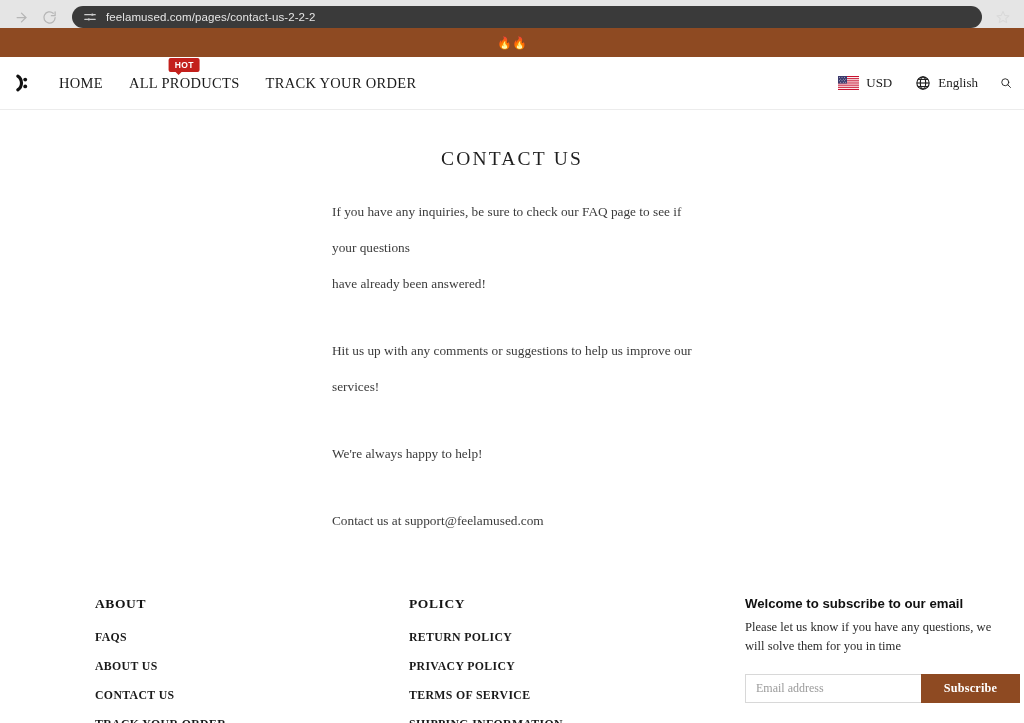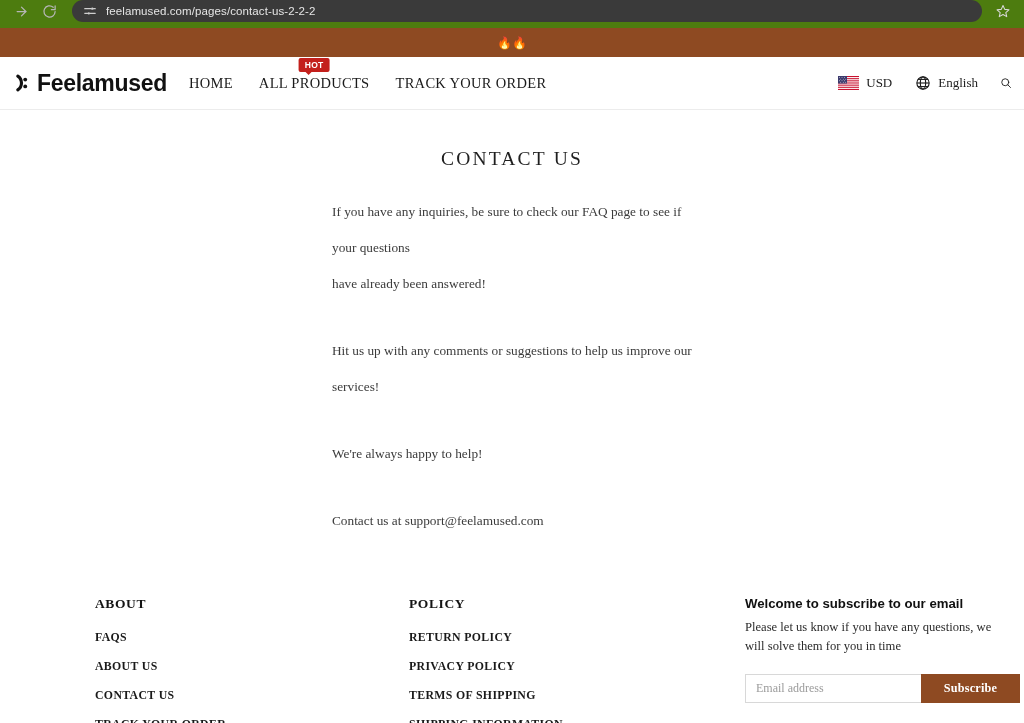--- a/index.html
+++ b/index.html
@@ -11,23 +11,23 @@
     height: 723px;
     overflow: hidden;
     background: #ffffff;
     font-family: "Liberation Serif", serif;
     -webkit-font-smoothing: antialiased;
   }
 
   
   .browser-bar {
     height: 28px;
-    background: #4d7c0f;
-    display: flex;
-    align-items: flex-start;
+    background: #e5e5e5;
+    display: flex;
+    align-items: flex-end;
     padding: 0 10px;
     box-sizing: border-box;
   }
   .chrome-btn {
     width: 22px;
     height: 22px;
     display: flex;
     align-items: center;
     justify-content: center;
     color: #b6b6b6;
@@ -344,21 +344,20 @@
 
 <div class="site-header">
   <div class="logo">
     <svg class="logo-mark" viewBox="0 0 24 24">
       <g transform="rotate(-90 12 12)">
         <path d="M4.5 8.5 A9 9 0 0 0 19.5 8.5" fill="none" stroke="#111" stroke-width="3.4" stroke-linecap="round"></path>
         <circle cx="8.3" cy="16.6" r="2.1" fill="#111"></circle>
         <circle cx="15.7" cy="16.6" r="2.1" fill="#111"></circle>
       </g>
     </svg>
-    <span class="logo-text">Feelamused</span>
   </div>
 
   <div class="main-nav">
     <div class="nav-item">
       <span>HOME</span>
     </div>
     <div class="nav-item">
       <span class="hot-badge">HOT</span>
       <span>ALL PRODUCTS</span>
     </div>
@@ -438,21 +437,21 @@
       <span class="flink">FAQS</span>
       <span class="flink">ABOUT US</span>
       <span class="flink">CONTACT US</span>
       <span class="flink">TRACK YOUR ORDER</span>
     </div>
 
     <div class="fcol fcol-policy">
       <h4>POLICY</h4>
       <span class="flink">RETURN POLICY</span>
       <span class="flink">PRIVACY POLICY</span>
-      <span class="flink">TERMS OF SHIPPING</span>
+      <span class="flink">TERMS OF SERVICE</span>
       <span class="flink">SHIPPING INFORMATION</span>
     </div>
 
     <div class="fcol fcol-news">
       <p class="news-title">Welcome to subscribe to our email</p>
       <p class="news-sub">Please let us know if you have any questions, we will solve them for you in time</p>
       <div class="subscribe-row">
         <input class="email-input" type="text" placeholder="Email address" style="">
         <button class="subscribe-btn">Subscribe</button>
       </div>

